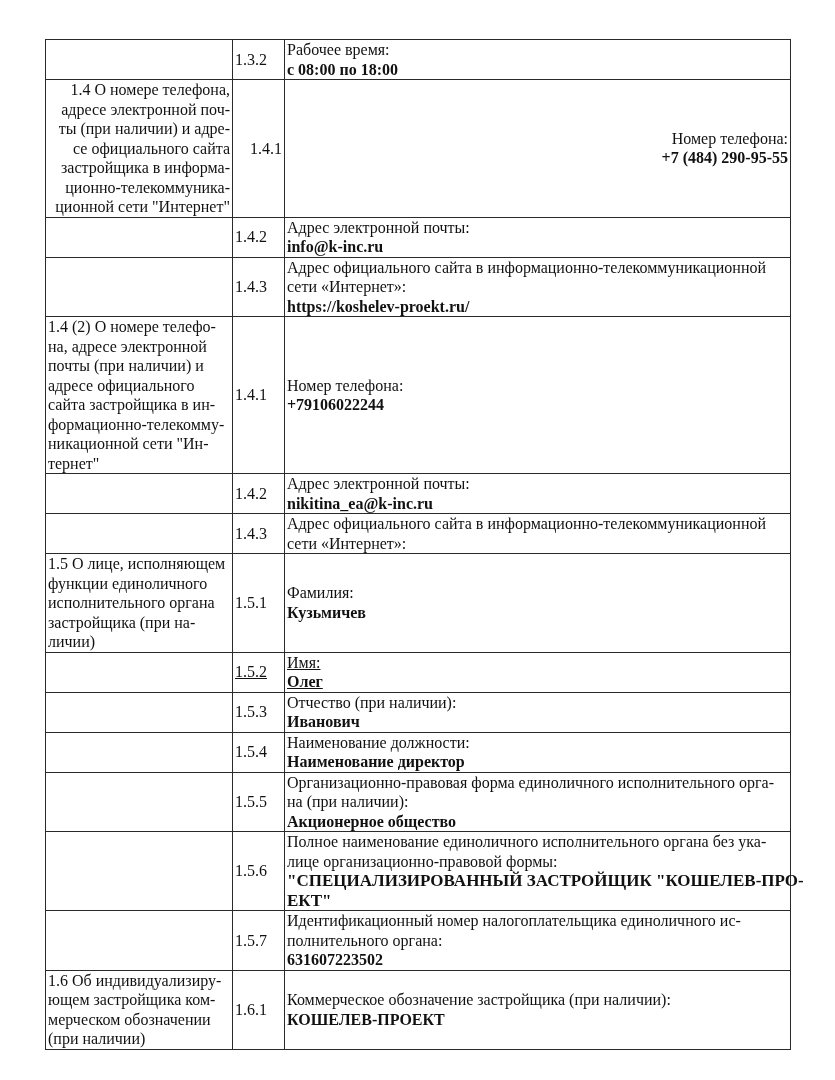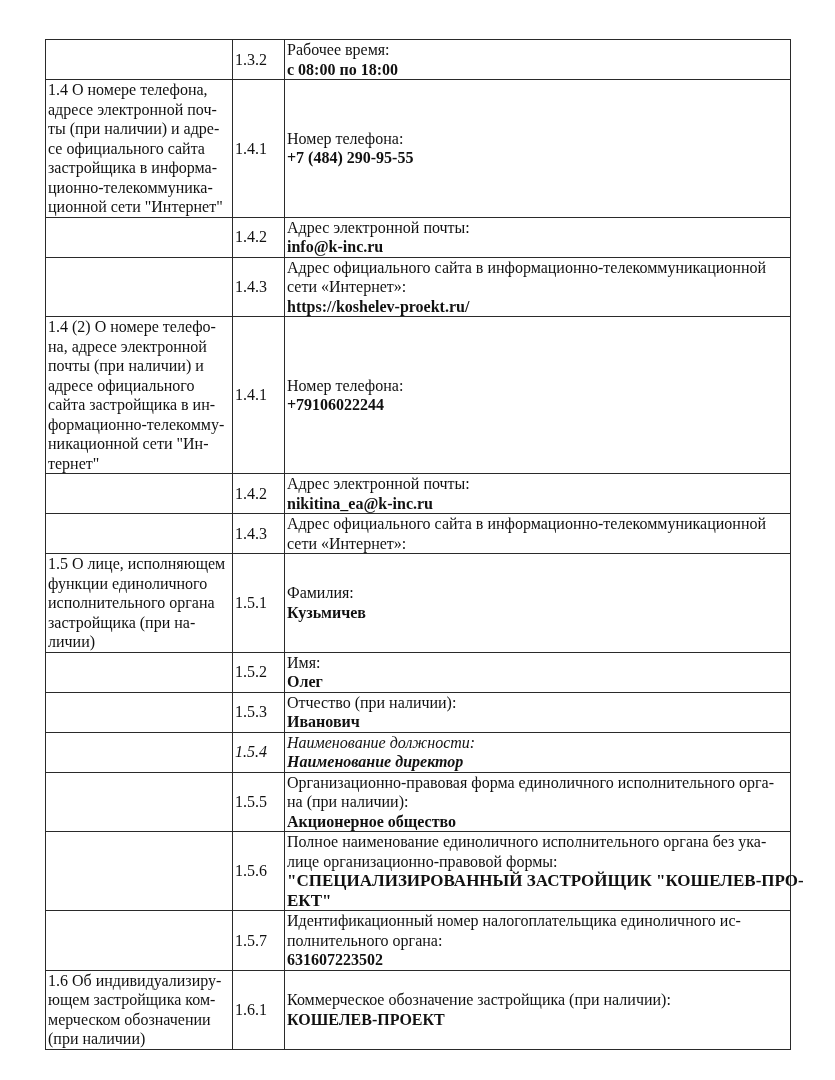--- a/index.html
+++ b/index.html
@@ -25,21 +25,21 @@
     </colgroup>
   <tbody id="tbody">
       <tr style="height: 40px;">
         <td class="sec"></td>
         <td class="num"><span>1.3.2</span></td>
         <td class="val">
           <span class="ln">Рабочее время:</span>
           <span class="ln b">с 08:00 по 18:00</span>
         </td>
       </tr>
-      <tr style="height: 131px;">
+      <tr style="height: 131px; text-align: right;">
         <td class="sec">
           <span class="ln">1.4 О номере телефона,</span>
           <span class="ln">адресе электронной поч-</span>
           <span class="ln">ты (при наличии) и адре-</span>
           <span class="ln">се официального сайта</span>
           <span class="ln">застройщика в информа-</span>
           <span class="ln">ционно-телекоммуника-</span>
           <span class="ln">ционной сети "Интернет"</span>
         </td>
         <td class="num"><span>1.4.1</span></td>
@@ -105,37 +105,37 @@
           <span class="ln">исполнительного органа</span>
           <span class="ln">застройщика (при на-</span>
           <span class="ln">личии)</span>
         </td>
         <td class="num"><span>1.5.1</span></td>
         <td class="val">
           <span class="ln">Фамилия:</span>
           <span class="ln b">Кузьмичев</span>
         </td>
       </tr>
-      <tr style="height: 39px;">
+      <tr style="height: 39px; text-decoration: underline;">
         <td class="sec"></td>
         <td class="num"><span>1.5.2</span></td>
         <td class="val">
           <span class="ln">Имя:</span>
           <span class="ln b">Олег</span>
         </td>
       </tr>
       <tr style="height: 40px;">
         <td class="sec"></td>
         <td class="num"><span>1.5.3</span></td>
         <td class="val">
           <span class="ln">Отчество (при наличии):</span>
           <span class="ln b">Иванович</span>
         </td>
       </tr>
-      <tr style="height: 40px; font-style: italic;">
+      <tr style="height: 40px;">
         <td class="sec"></td>
         <td class="num"><span>1.5.4</span></td>
         <td class="val">
           <span class="ln">Наименование должности:</span>
           <span class="ln b">Наименование директор</span>
         </td>
       </tr>
       <tr style="height: 59px;">
         <td class="sec"></td>
         <td class="num"><span>1.5.5</span></td>

